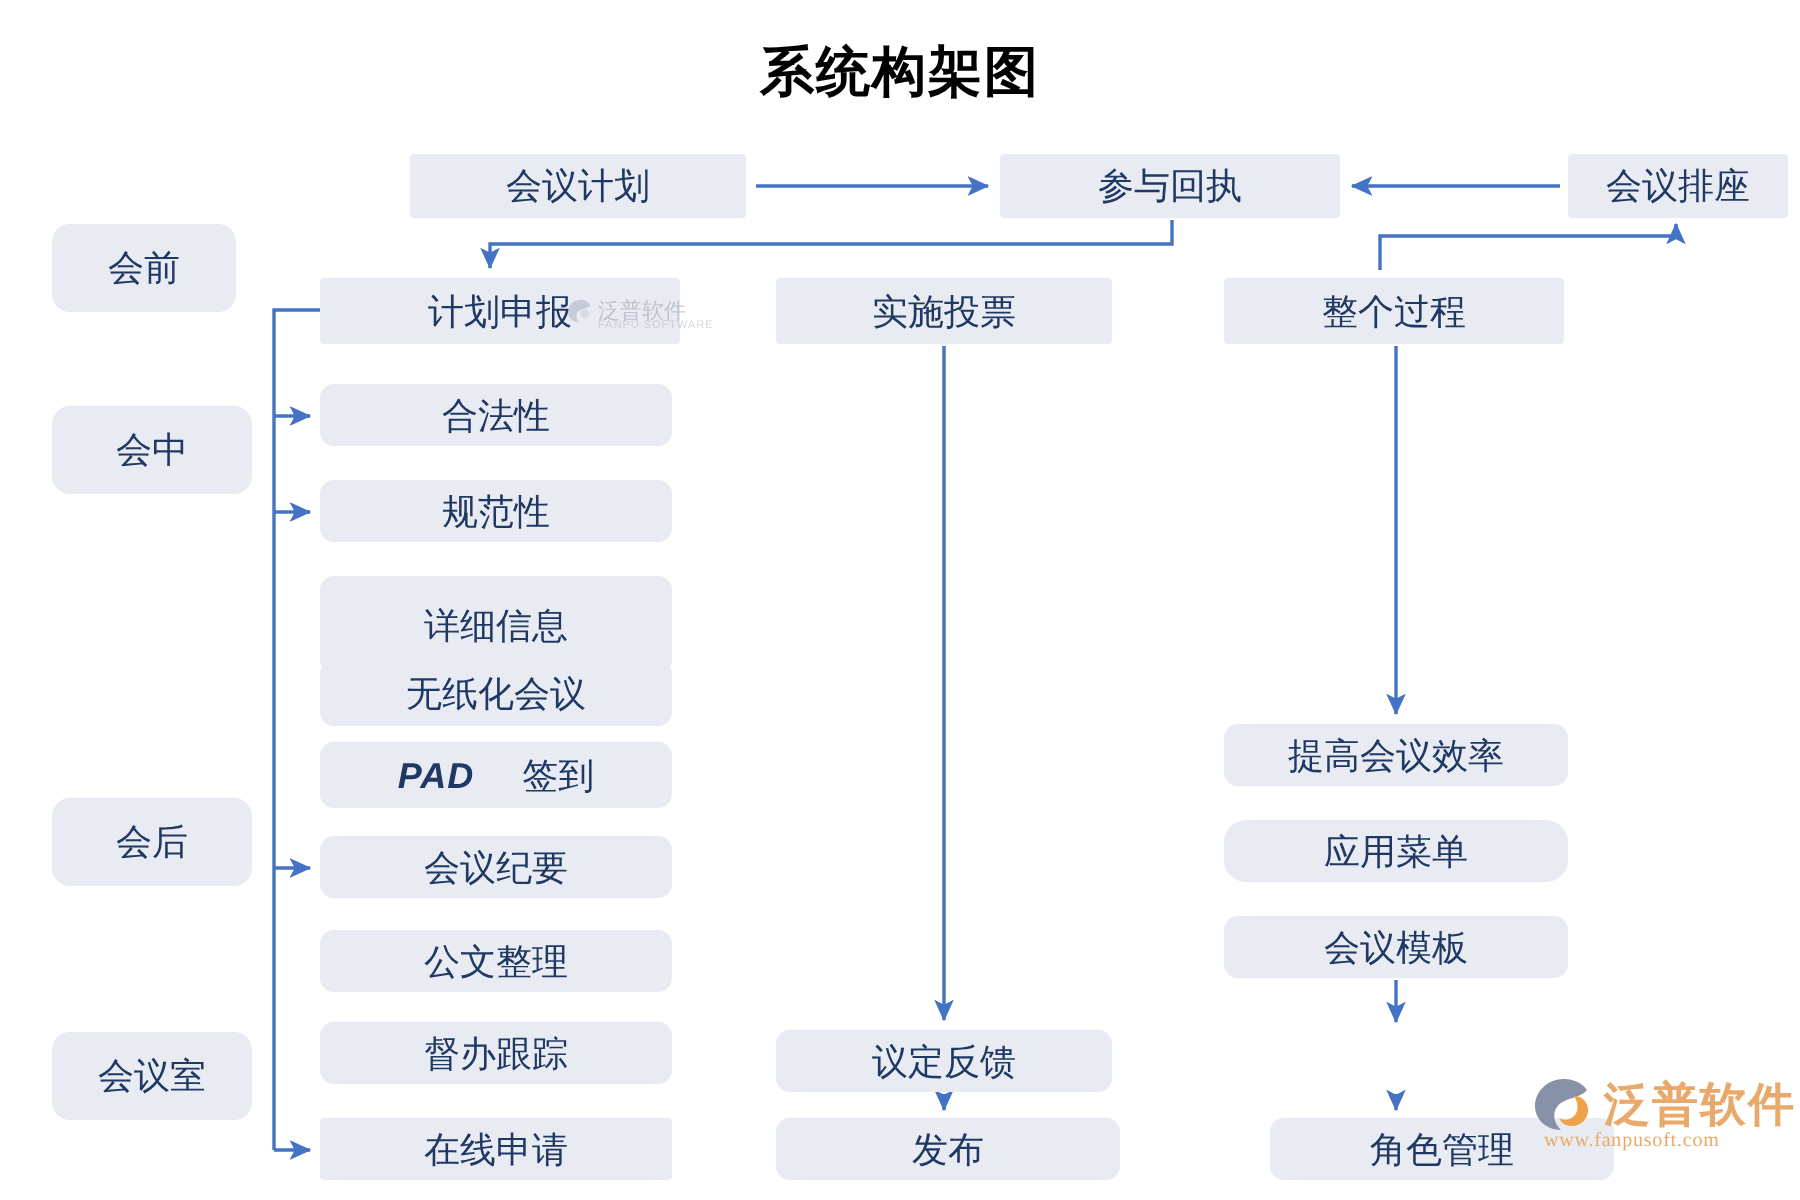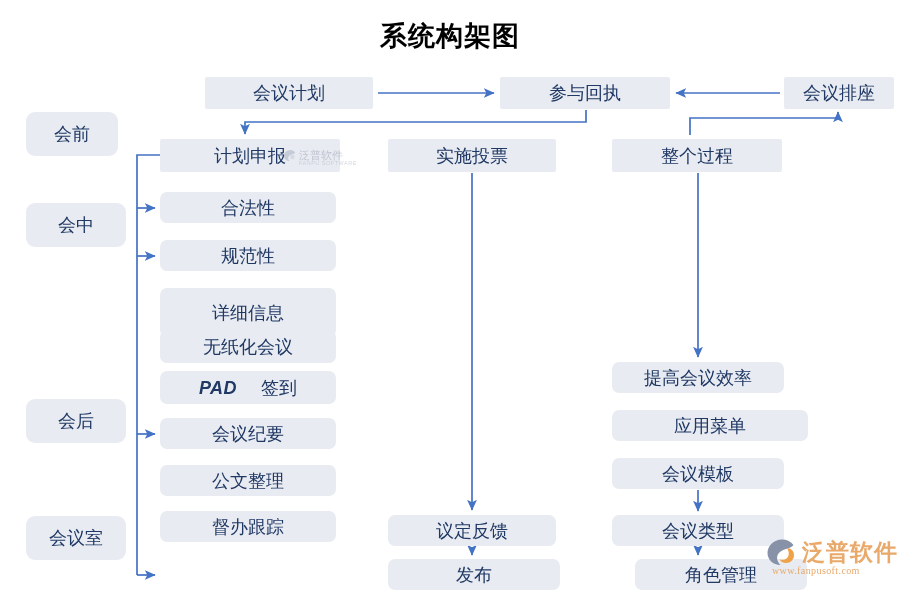--- a/index.html
+++ b/index.html
@@ -214,30 +214,30 @@
   <div class="node rnd" style="left:160px;top:240px;width:176px;height:31px;">规范性</div>
   <div class="node rnd" style="left:160px;top:288px;width:176px;height:49px;">详细信息</div>
   <div class="node rnd" style="left:160px;top:330px;width:176px;height:33px;">无纸化会议</div>
   <div class="node rnd" style="left:160px;top:371px;width:176px;height:33px;">
     <span class="latin-part">PAD</span>
       <span class="han-part">签到</span>
   </div>
   <div class="node rnd" style="left:160px;top:418px;width:176px;height:31px;">会议纪要</div>
   <div class="node rnd" style="left:160px;top:465px;width:176px;height:31px;">公文整理</div>
   <div class="node rnd" style="left:160px;top:511px;width:176px;height:31px;">督办跟踪</div>
+  <div class="node sq" style="left:160px;top:559px;width:176px;height:31px;">在线申请</div>
 
   <div class="node sq" style="left:388px;top:139px;width:168px;height:33px;">实施投票</div>
   <div class="node rnd" style="left:388px;top:515px;width:168px;height:31px;">议定反馈</div>
   <div class="node rnd" style="left:388px;top:559px;width:172px;height:31px;">发布</div>
 
   <div class="node sq" style="left:612px;top:139px;width:170px;height:33px;">整个过程</div>
   <div class="node rnd" style="left:612px;top:362px;width:172px;height:31px;">提高会议效率</div>
-  <div class="node rnd" style="left:612px;top:410px;width:196px;height:31px;">应用菜单</div>
+  <div class="node rnd" style="left:612px;top:410px;width:172px;height:31px;border-radius:11px;">应用菜单</div>
   <div class="node rnd" style="left:612px;top:458px;width:172px;height:31px;">会议模板</div>
-  <div class="node rnd" style="left:612px;top:515px;width:172px;height:31px;">会议类型</div>
   <div class="node rnd" style="left:612px;top:559px;width:172px;height:31px;margin-left:23px;">角色管理</div>
 
   <div class="wm wm-faint">
     <svg class="wmf-mark" viewBox="0 0 32 28">
       <path d="M16,2 C8,2 2,8 2,15 C2,21 7,26 14,26 C11,23 10,19 12,16 C15,11 23,12 26,8 C24,4 20,2 16,2 Z" fill="#aab2c2"></path>
       <circle cx="20" cy="17" r="5" fill="#c9ced9"></circle>
     </svg>
     <div class="wmf-text">泛普软件</div>
     <div class="wmf-sub">FANPU SOFTWARE</div>
   </div>

